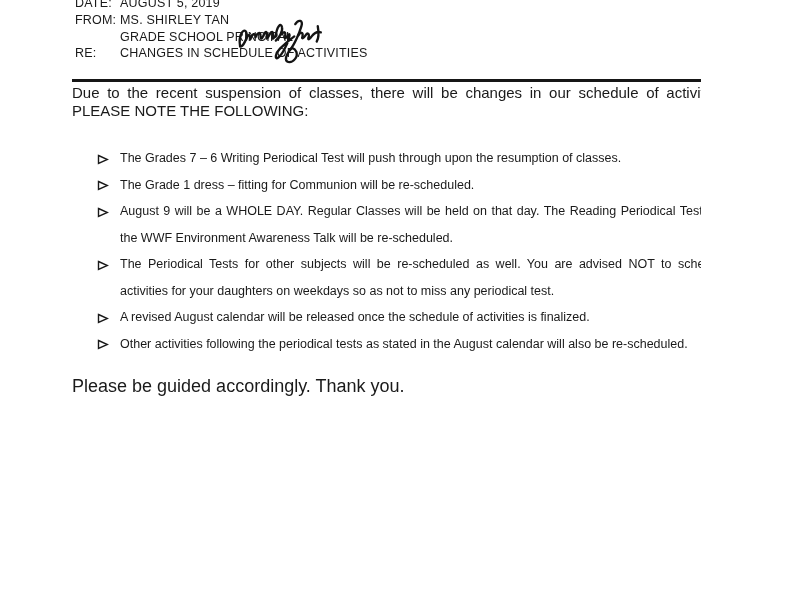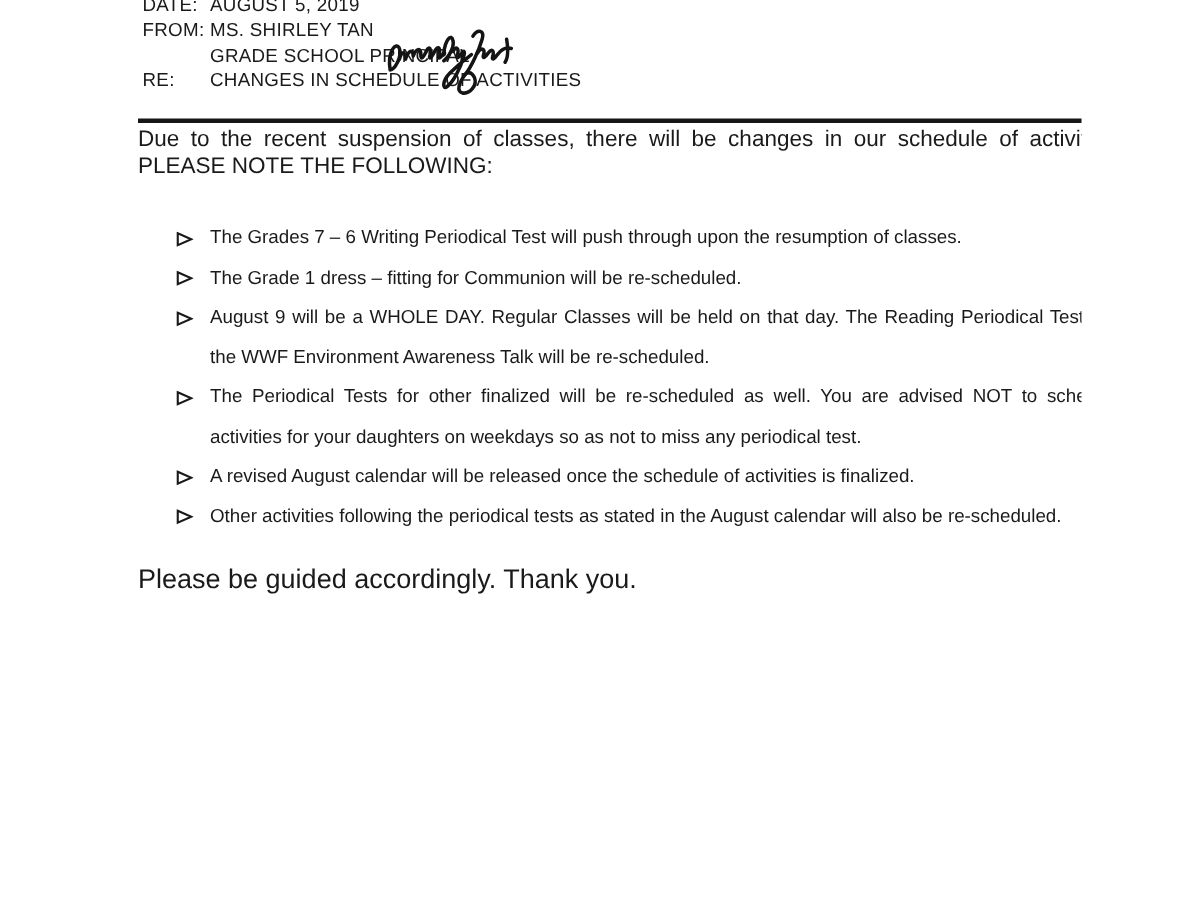--- a/index.html
+++ b/index.html
@@ -7,21 +7,20 @@
   body {
     width: 800px; height: 600px;
     font-family: "Liberation Sans", sans-serif;
     color: #1a1a1a;
   }
   .page {
     position: relative;
     width: 701px; height: 600px;
     background: #ffffff;
     overflow: hidden;
-    margin-left: 20px;
   }
   
   .memo-header {
     position: absolute;
     left: 75px; top: -5px;
     width: 656px;
     font-size: 12.5px;
     line-height: 16.8px;
     letter-spacing: 0.2px;
   }
@@ -121,21 +120,21 @@
           <path d="M1.5,1.5 L10.5,5.5 L1.5,9.5 Z" fill="none" stroke="#1a1a1a" stroke-width="1.4" stroke-linejoin="miter"></path>
         </svg><span>The Grades 7 – 6 Writing Periodical Test will push through upon the resumption of classes.</span></li>
       <li><svg class="arrow" viewBox="0 0 12 11">
           <path d="M1.5,1.5 L10.5,5.5 L1.5,9.5 Z" fill="none" stroke="#1a1a1a" stroke-width="1.4" stroke-linejoin="miter"></path>
         </svg><span>The Grade 1 dress – fitting for Communion will be re-scheduled.</span></li>
       <li><svg class="arrow" viewBox="0 0 12 11">
           <path d="M1.5,1.5 L10.5,5.5 L1.5,9.5 Z" fill="none" stroke="#1a1a1a" stroke-width="1.4" stroke-linejoin="miter"></path>
         </svg><span>August 9 will be a </span><span class="bold">WHOLE DAY</span><span>. Regular Classes will be held on that day. The Reading Periodical Test and the WWF Environment Awareness Talk will be re-scheduled.</span></li>
       <li><svg class="arrow" viewBox="0 0 12 11">
           <path d="M1.5,1.5 L10.5,5.5 L1.5,9.5 Z" fill="none" stroke="#1a1a1a" stroke-width="1.4" stroke-linejoin="miter"></path>
-        </svg><span>The Periodical Tests for other finalized will be re-scheduled as well. </span><span class="bold">You are advised NOT to schedule activities for your daughters on weekdays so as not to miss any periodical test.</span></li>
+        </svg><span>The Periodical Tests for other subjects will be re-scheduled as well. </span><span class="bold">You are advised NOT to schedule activities for your daughters on weekdays so as not to miss any periodical test.</span></li>
       <li><svg class="arrow" viewBox="0 0 12 11">
           <path d="M1.5,1.5 L10.5,5.5 L1.5,9.5 Z" fill="none" stroke="#1a1a1a" stroke-width="1.4" stroke-linejoin="miter"></path>
         </svg><span>A revised August calendar will be released once the schedule of activities is finalized.</span></li>
       <li><svg class="arrow" viewBox="0 0 12 11">
           <path d="M1.5,1.5 L10.5,5.5 L1.5,9.5 Z" fill="none" stroke="#1a1a1a" stroke-width="1.4" stroke-linejoin="miter"></path>
         </svg><span>Other activities following the periodical tests as stated in the August calendar will also be re-scheduled.</span></li>
     </ul>
 
   <p class="closing">Please be guided accordingly. Thank you.</p>
 

